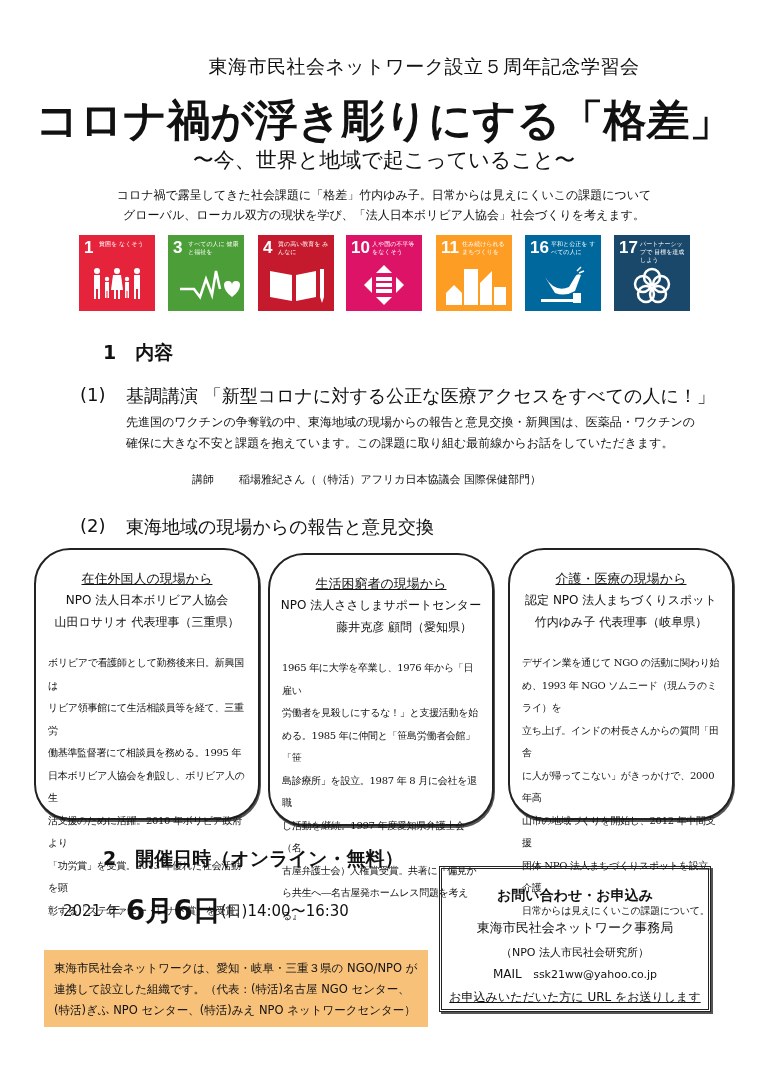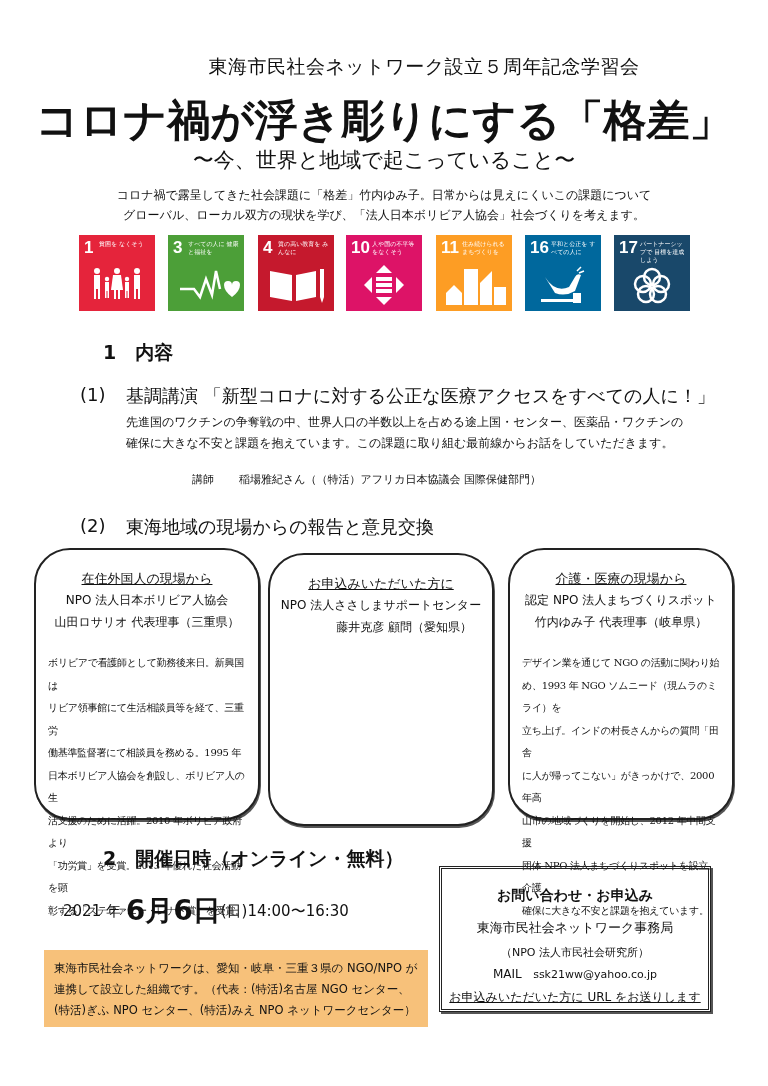--- a/index.html
+++ b/index.html
@@ -143,21 +143,21 @@
       </g>
     </svg>
   </div>
 </div>
 
 <div class="abs h1" style="top:340px">1　内容</div>
 
 <div class="abs h2" style="left:80px;top:384px">(1)</div>
 <div class="abs h2" style="left:126px;top:384px">基調講演 「新型コロナに対する公正な医療アクセスをすべての人に！」</div>
 <div class="abs body-text" style="left:126px;top:412px">
-  <div>先進国のワクチンの争奪戦の中、世界人口の半数以上を占める途上国・センター、医薬品・ワクチンの</div>
+  <div>先進国のワクチンの争奪戦の中、東海地域の現場からの報告と意見交換・新興国は、医薬品・ワクチンの</div>
   <div>確保に大きな不安と課題を抱えています。この課題に取り組む最前線からお話をしていただきます。</div>
 </div>
 <div class="abs" style="left:192px;top:472px;font-size:11px">
   <span>講師</span>
   <span style="display:inline-block;width:18px"></span>
   <span>稲場雅紀さん（（特活）アフリカ日本協議会 国際保健部門）</span>
 </div>
 
 <div class="abs h2" style="left:80px;top:515px">(2)</div>
 <div class="abs h2" style="left:126px;top:515px">東海地域の現場からの報告と意見交換</div>
@@ -170,36 +170,45 @@
     <div>ボリビアで看護師として勤務後来日。新興国は</div>
       <div>リビア領事館にて生活相談員等を経て、三重労</div>
       <div>働基準監督署にて相談員を務める。1995 年</div>
     <div>日本ボリビア人協会を創設し、ボリビア人の生</div>
       <div>活支援のために活躍。2010 年ボリビア政府より</div>
       <div>「功労賞」を受賞。2013 年優れた社会活動を顕</div>
     <div>彰する「ステファニー・レナト賞」を受賞。</div>
   </div>
 </div>
 <div class="card" style="left:268px;top:553px;height:273px">
-  <div class="ctitle"><span>お申込みいただいた方に</span></div>
+  <div class="ctitle"><span>生活困窮者の現場から</span></div>
   <div class="corg" style="top:42px">NPO 法人ささしまサポートセンター</div>
   <div class="corg" style="top:64px;text-align:right;padding-right:20px;box-sizing:border-box">藤井克彦 顧問（愛知県）</div>
+  <div class="cbody">
+    <div>1965 年に大学を卒業し、1976 年から「日雇い</div>
+      <div>労働者を見殺しにするな！」と支援活動を始</div>
+      <div>める。1985 年に仲間と「笹島労働者会館」「笹</div>
+    <div>島診療所」を設立。1987 年 8 月に会社を退職</div>
+      <div>し活動を継続。1997 年度愛知県弁護士会（名</div>
+      <div>古屋弁護士会）人権賞受賞。共著に『偏見か</div>
+    <div>ら共生へ―名古屋発ホームレス問題を考える』</div>
+  </div>
 </div>
 <div class="card" style="left:508px">
   <div class="ctitle"><span>介護・医療の現場から</span></div>
   <div class="corg" style="top:42px">認定 NPO 法人まちづくりスポット</div>
   <div class="corg" style="top:64px">竹内ゆみ子 代表理事（岐阜県）</div>
   <div class="cbody">
     <div>デザイン業を通じて NGO の活動に関わり始</div>
       <div>め、1993 年 NGO ソムニード（現ムラのミライ）を</div>
       <div>立ち上げ。インドの村長さんからの質問「田舎</div>
     <div>に人が帰ってこない」がきっかけで、2000 年高</div>
       <div>山市の地域づくりを開始し、2012 年中間支援</div>
       <div>団体 NPO 法人まちづくりスポットを設立。介護</div>
-    <div>確保に大きな不安と課題を抱えています。</div>
+    <div>日常からは見えにくいこの課題について。</div>
   </div>
 </div>
 
 <div class="abs h1" style="top:846px">2　開催日時（オンライン・無料）</div>
 <div class="abs date-line">
   <span>2021 年</span>
   <span class="date-big">6月6日</span><span>(日)14:00〜16:30</span>
 </div>
 
 <div class="abs org-box">

